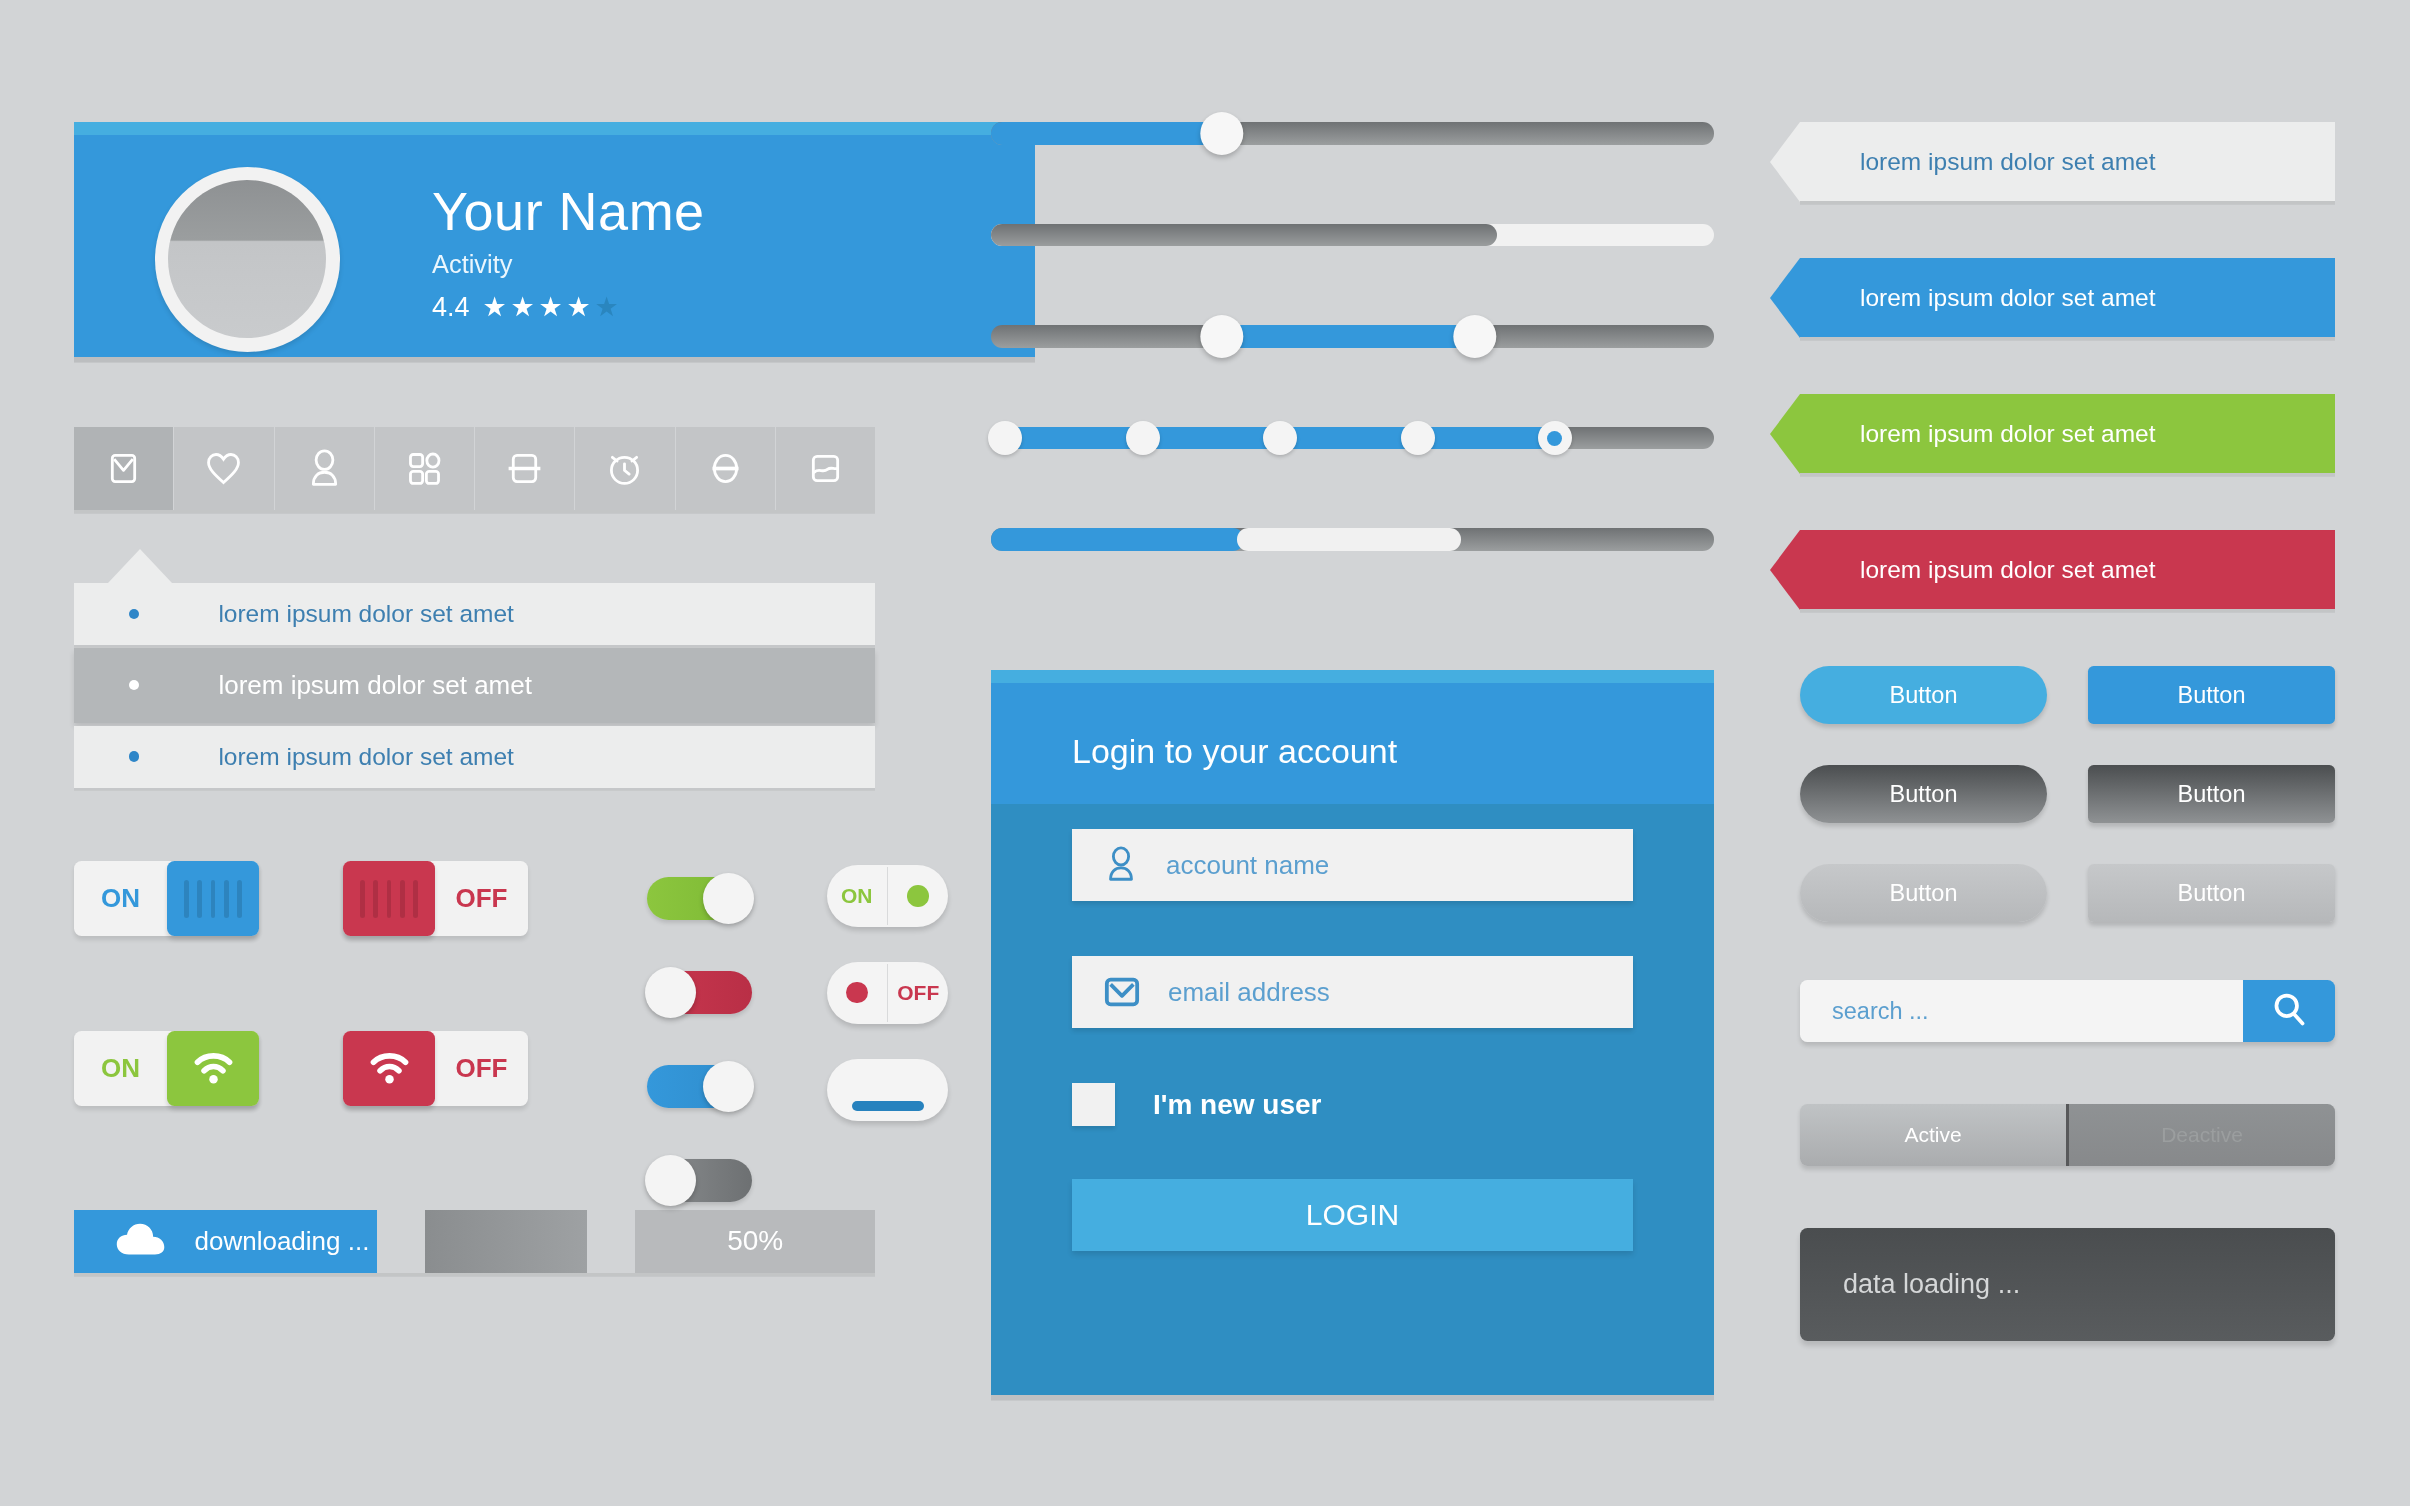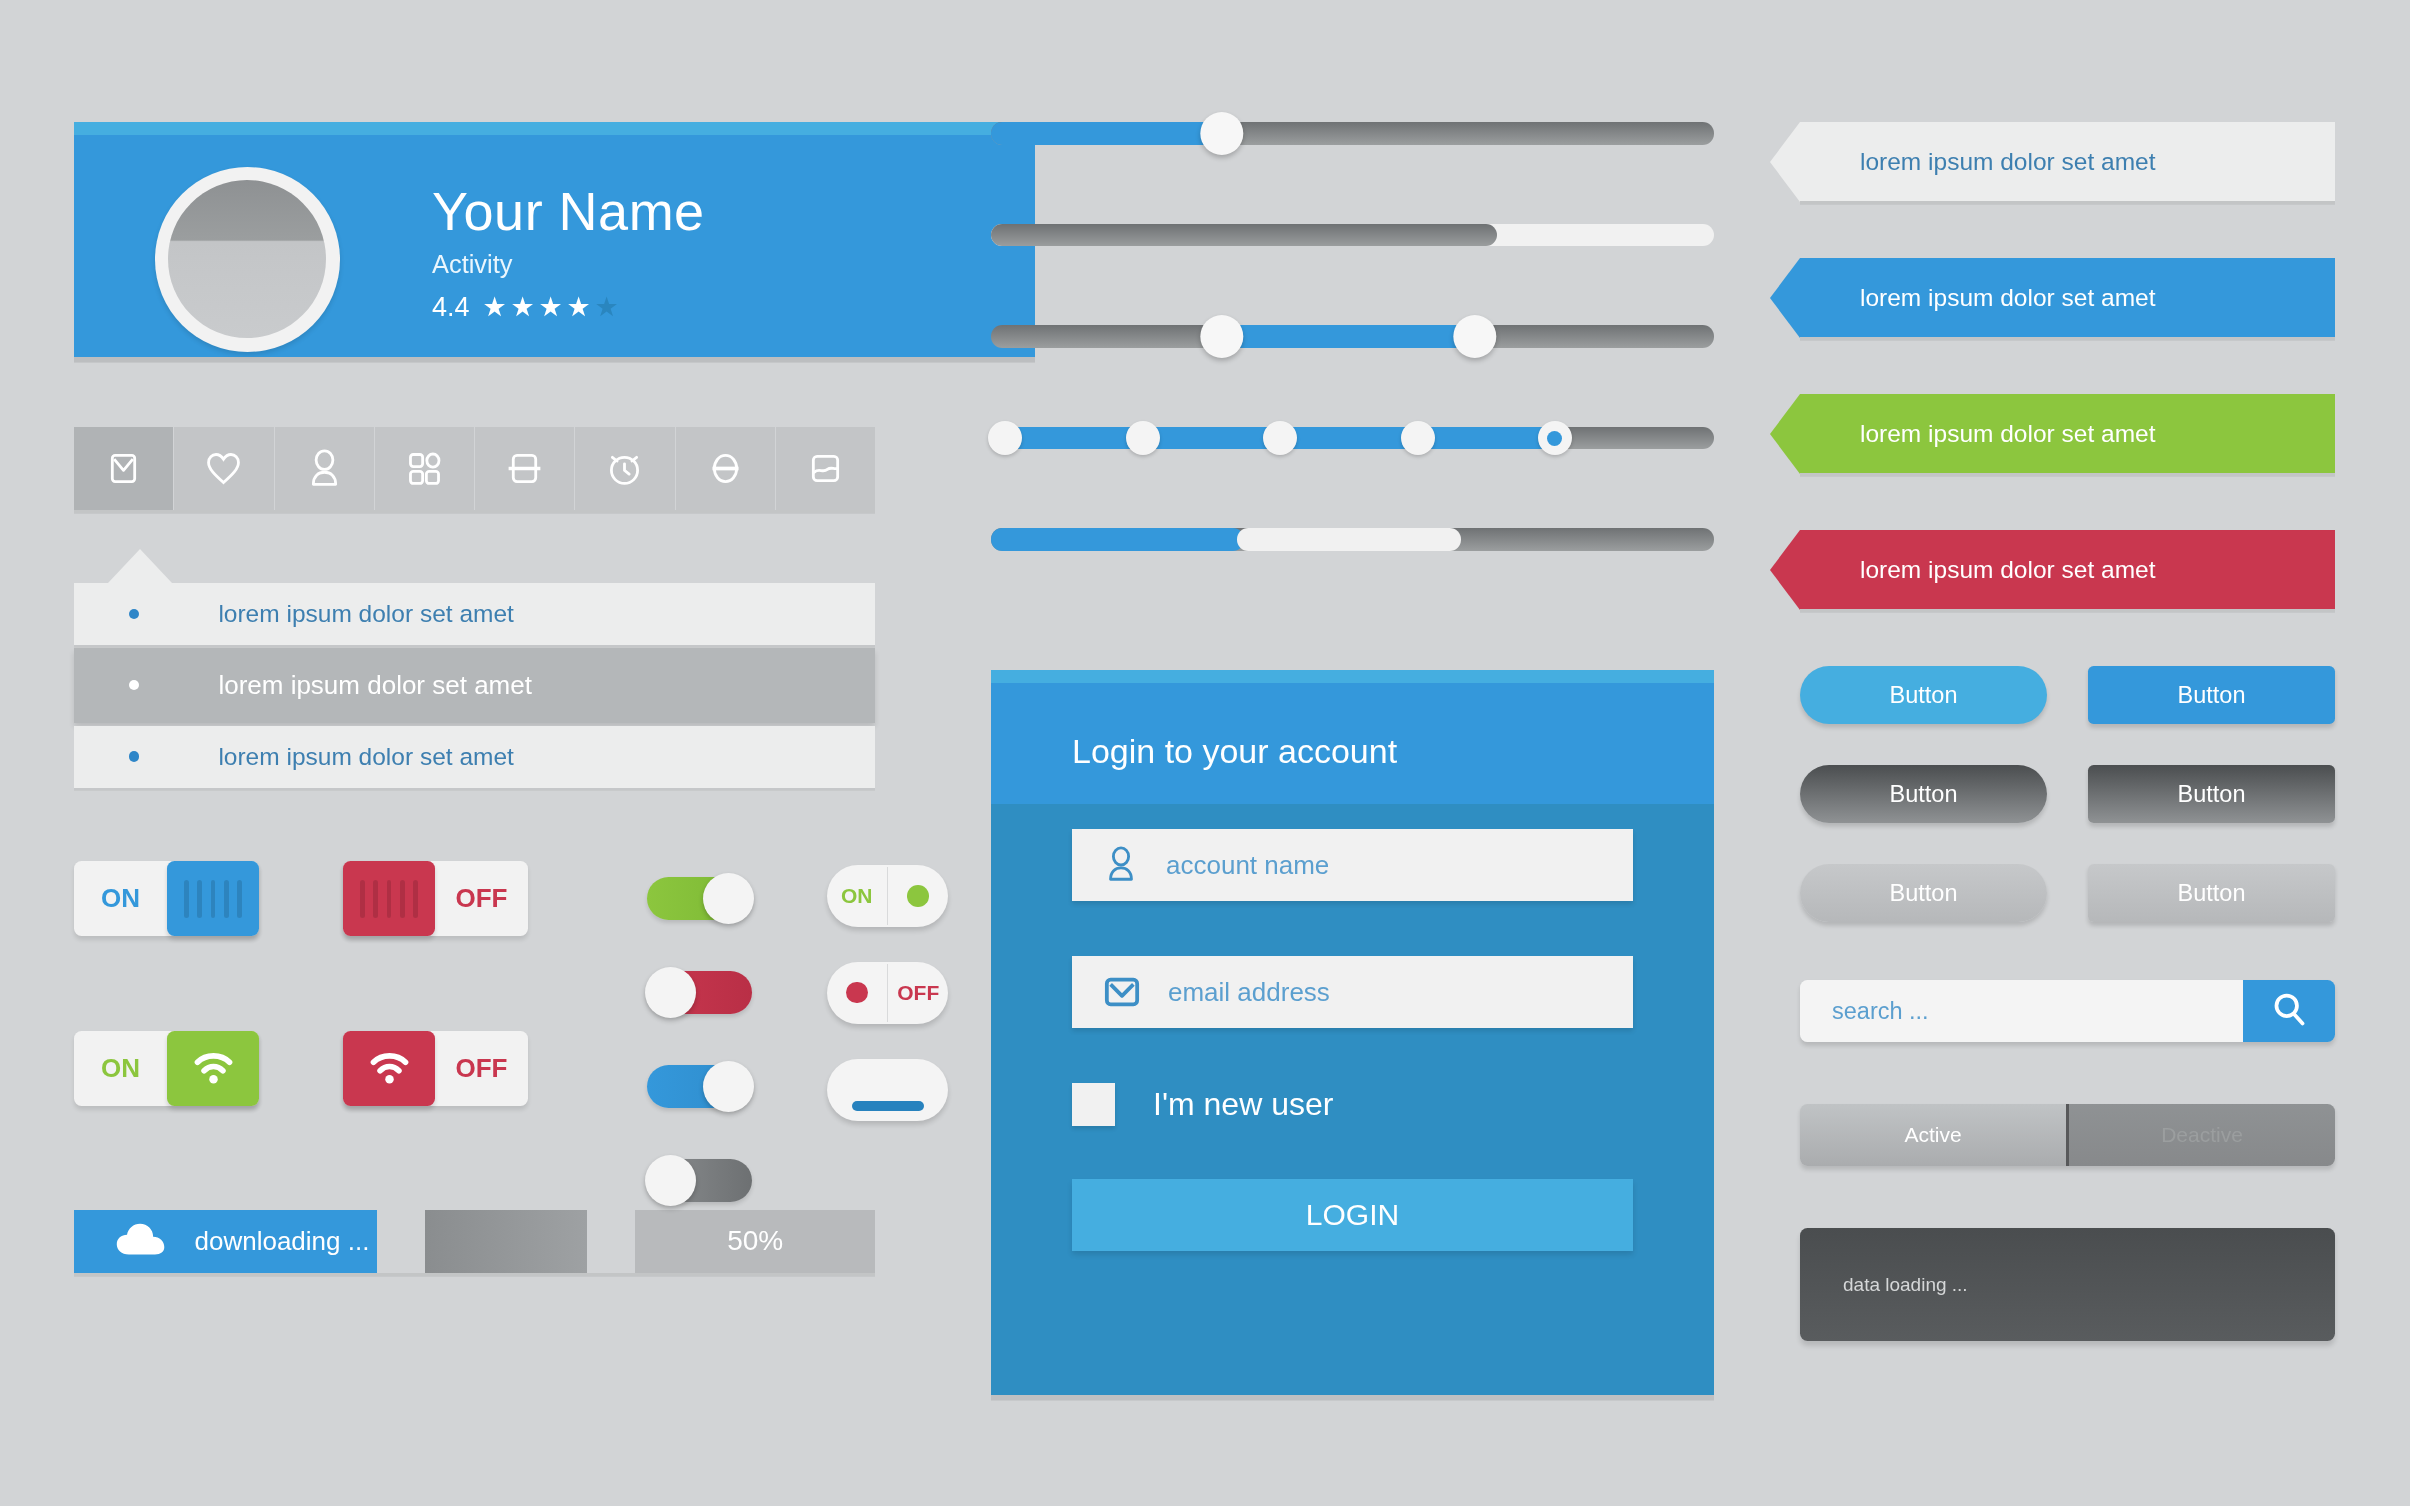--- a/index.html
+++ b/index.html
@@ -185,21 +185,21 @@
     height: 72px; background: #f1f1f1; display: flex; align-items: center;
     box-shadow: 0 3.8px 4.7px rgba(0,0,0,0.12); margin-bottom: 55px;
   }
   .field .fic { margin-left: 30px; margin-right: 26px; display: flex; }
   .field .ftxt { font-size: 26px; color: #5b9fcf; }
   .checkrow { display: flex; align-items: center; margin-top: 3.8px; }
   .checkbox {
     width: 43px; height: 43px; background: #f1f1f1; flex: none;
     box-shadow: 0 2.8px 3.8px rgba(0,0,0,0.12);
   }
-  .checkrow .ctxt { font-size: 32px; color: #ffffff; margin-left: 38px; }
+  .checkrow .ctxt { font-size: 28px; color: #ffffff; margin-left: 38px; font-weight: bold; }
   .login-btn {
     margin-top: 53px; height: 72px; background: #45aee0;
     display: flex; align-items: center; justify-content: center;
     color: #fff; font-size: 30px; box-shadow: 0 3.8px 5.6px rgba(0,0,0,0.12);
   }
 
   
   .col3 { position: absolute; left: 1800px; top: 122px; width: 535px; }
   .ribbon {
     position: relative; height: 79px; margin-bottom: 57px;
@@ -246,21 +246,21 @@
   .seg { flex: 1; display:flex; align-items:center; justify-content:center; font-size: 21px; }
   .seg.active { background: linear-gradient(180deg,#c0c3c5,#aaacae); color: #ffffff; }
   .seg.inactive { background: linear-gradient(180deg,#8f9294,#87898b); color: #9b9e9f; border-left: 3.8px solid #58595b; }
 
   .loading-panel {
     margin-top: 62px; height: 113px; border-radius: 7.5px;
     background: linear-gradient(180deg,#4a4d4f,#595c5e);
     display: flex; align-items: center;
     box-shadow: 0 4.7px 5.6px rgba(0,0,0,0.13);
   }
-  .loading-panel .ltxt { color: #d5d7d8; font-size: 19px; margin-left: 43px; }
+  .loading-panel .ltxt { color: #d5d7d8; font-size: 27px; margin-left: 43px; }
 </style>
 </head>
 <body>
 
 <div class="stage">
 
   <div class="col1">
 
     <div class="profile-card">
       <div class="topstrip"></div>

